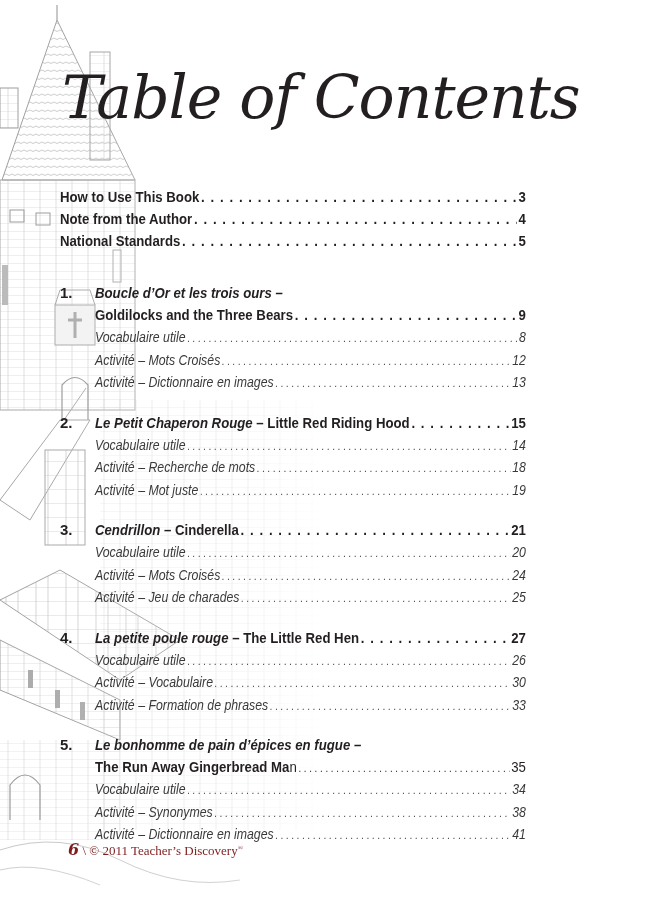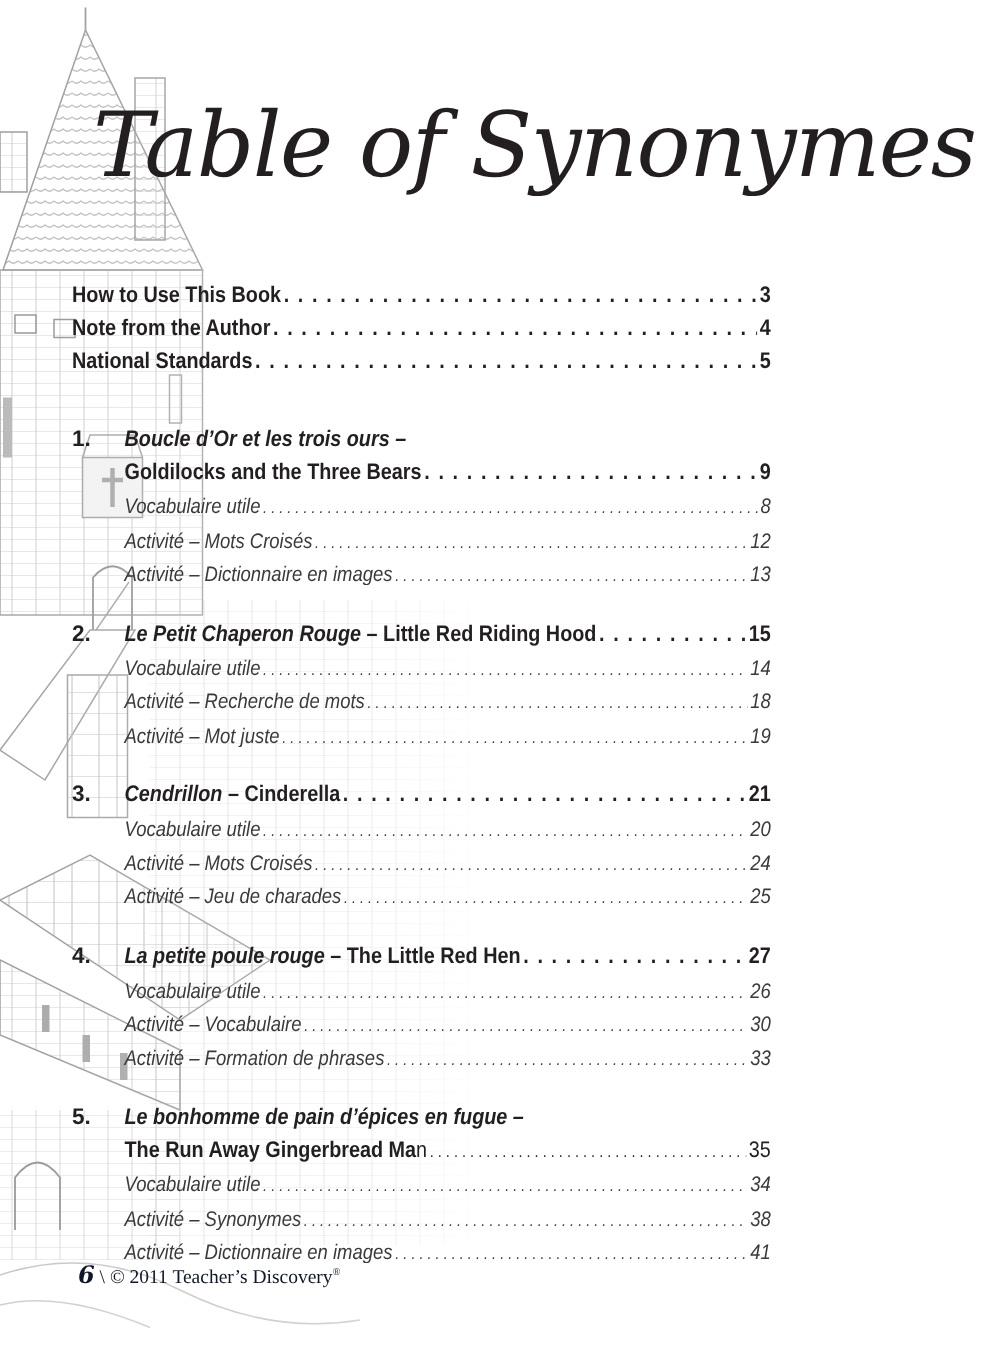--- a/index.html
+++ b/index.html
@@ -8,21 +8,21 @@
 
     .illustration { position: absolute; left: 0; top: 0; width: 330px; height: 900px; z-index: 0; }
 
     .page-title {
       position: absolute; left: 62px; top: 62px;
       font-family: "DejaVu Serif", serif; font-style: italic;
       font-size: 60px; font-weight: normal; letter-spacing: -1px;
       color: #231f20; z-index: 2; white-space: nowrap;
     }
 
-    .toc { position: absolute; left: 48px; top: 186px; width: 466px; z-index: 2; }
+    .toc { position: absolute; left: 60px; top: 186px; width: 466px; z-index: 2; }
 
     .row { display: flex; align-items: baseline; height: 22px; line-height: 22px; white-space: nowrap; }
     .row .label { flex: 0 0 auto; }
     .row .leader { flex: 1 1 auto; overflow: hidden; margin: 0 2px; letter-spacing: 2px; }
     .row .leader::before { content: ". . . . . . . . . . . . . . . . . . . . . . . . . . . . . . . . . . . . . . . . . . . . . . . . . . . . . . . . . . . . . . . . . . . . . . . . . . . . . . . . . . . . . . . . . . . . . . . . . . . . . . . . ."; white-space: nowrap; }
     .row .page { flex: 0 0 auto; text-align: right; }
 
     .front .row { font-weight: bold; font-size: 15px; transform: scaleX(0.88); transform-origin: left; width: 113.6%; }
     .front .row .leader { letter-spacing: 1.2px; }
 
@@ -34,22 +34,22 @@
     .ch-title .fr { font-style: italic; }
     .ch-title .leader { letter-spacing: 1.2px; }
 
     .sub { font-style: italic; font-size: 14px; color: #3a3a3a; transform: scaleX(0.88); transform-origin: left; width: 113.6%; height: 22.5px; line-height: 22.5px; }
     .sub .leader { letter-spacing: 0px; font-size: 11px; }
 
     .ch5-line2 .normal { font-weight: normal; }
     .ch5-line2 .page { font-weight: normal; }
 
     .footer {
-      position: absolute; left: 52px; top: 840px; z-index: 2;
-      font-family: "Liberation Serif", serif; font-size: 13px; color: #0f172a; white-space: nowrap;
+      position: absolute; left: 68px; top: 840px; z-index: 2;
+      font-family: "Liberation Serif", serif; font-size: 13px; color: #7f1d1d; white-space: nowrap;
     }
     .footer .pnum { font-family: "DejaVu Serif", serif; font-style: italic; font-weight: bold; font-size: 16px; }
     .footer sup { font-size: 7px; }
   </style>
 </head>
 <body>
 
 <svg class="illustration" viewBox="0 0 330 900" xmlns="http://www.w3.org/2000/svg">
   <defs>
     <linearGradient id="fade" x1="0" y1="0" x2="1" y2="0">
@@ -99,21 +99,21 @@
   <rect x="80" y="702" width="5" height="18" fill="#aaa"></rect>
 
   <rect x="0" y="740" width="120" height="100" fill="url(#bricks)" opacity="0.8"></rect>
   <path d="M10 820 V785 Q25 765 40 785 V820" fill="none" stroke="#999" stroke-width="1.2"></path>
 
   <path d="M0 850 Q60 830 120 860 T240 880" fill="none" stroke="#c8c8c8"></path>
   <path d="M0 870 Q40 860 100 885" fill="none" stroke="#cfcfcf"></path>
   <rect x="0" y="0" width="330" height="900" fill="url(#fade)"></rect>
 </svg>
 
-<h1 class="page-title">Table of Synonymes</h1>
+<h1 class="page-title">Table of Contents</h1>
 
 <div class="toc">
 
   <div class="front">
     <div class="row">
       <span class="label">How to Use This Book</span>
       <span class="leader"></span>
       <span class="page">3</span>
     </div>
     <div class="row">

